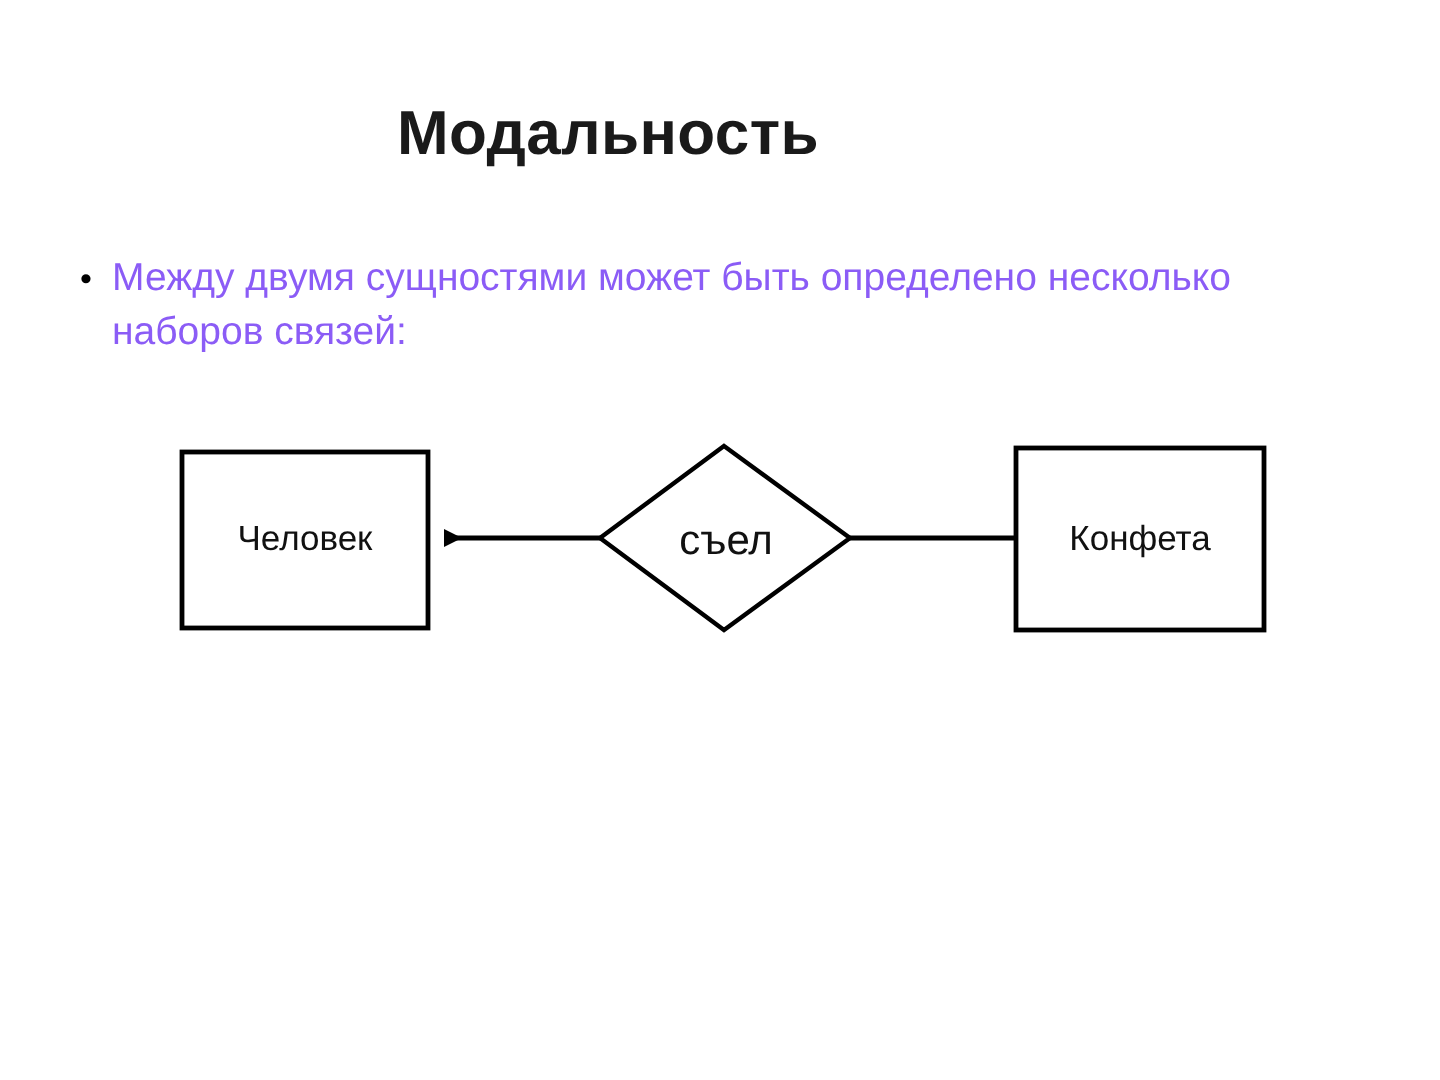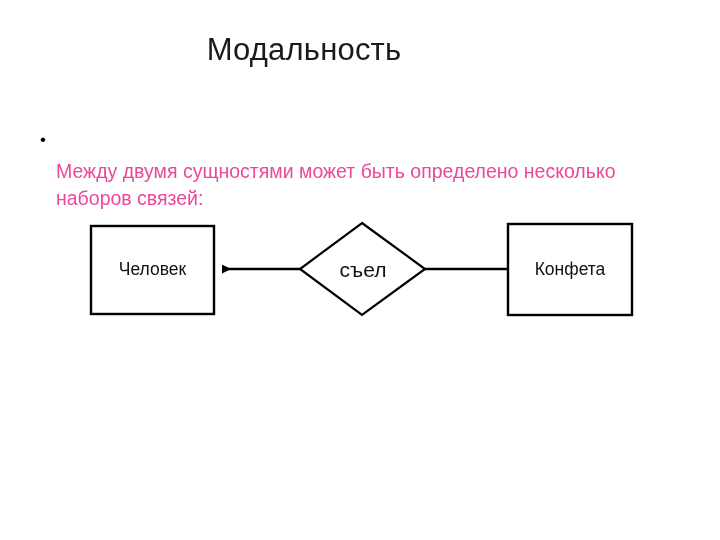--- a/index.html
+++ b/index.html
@@ -13,25 +13,25 @@
     position: relative;
     overflow: hidden;
     font-family: "Liberation Sans", sans-serif;
     color: #000000;
   }
 
   
   #slide-title {
     position: absolute;
     left: 0;
-    top: 31px;
+    top: 48px;
     width: 608px;
     text-align: center;
     font-size: 31px;
-    font-weight: 400;
+    font-weight: 700;
     line-height: 38px;
     letter-spacing: 0.2px;
     color: #1a1a1a;
     white-space: nowrap;
   }
 
   
   #bullet-list {
     position: absolute;
     left: 30px;
@@ -47,22 +47,21 @@
     flex: 0 0 26px;
     font-size: 17px;
     line-height: 27px;
     text-align: center;
     color: #000;
   }
   .bullet-text {
     flex: 1 1 auto;
     font-size: 19.5px;
     line-height: 27px;
-    color: #ec4899;
-    margin-top: 32px;
+    color: #8b5cf6;
   }
 
   
   #er-diagram {
     position: absolute;
     left: 0;
     top: 200px;
     width: 593px;
     height: 140px;
   }

